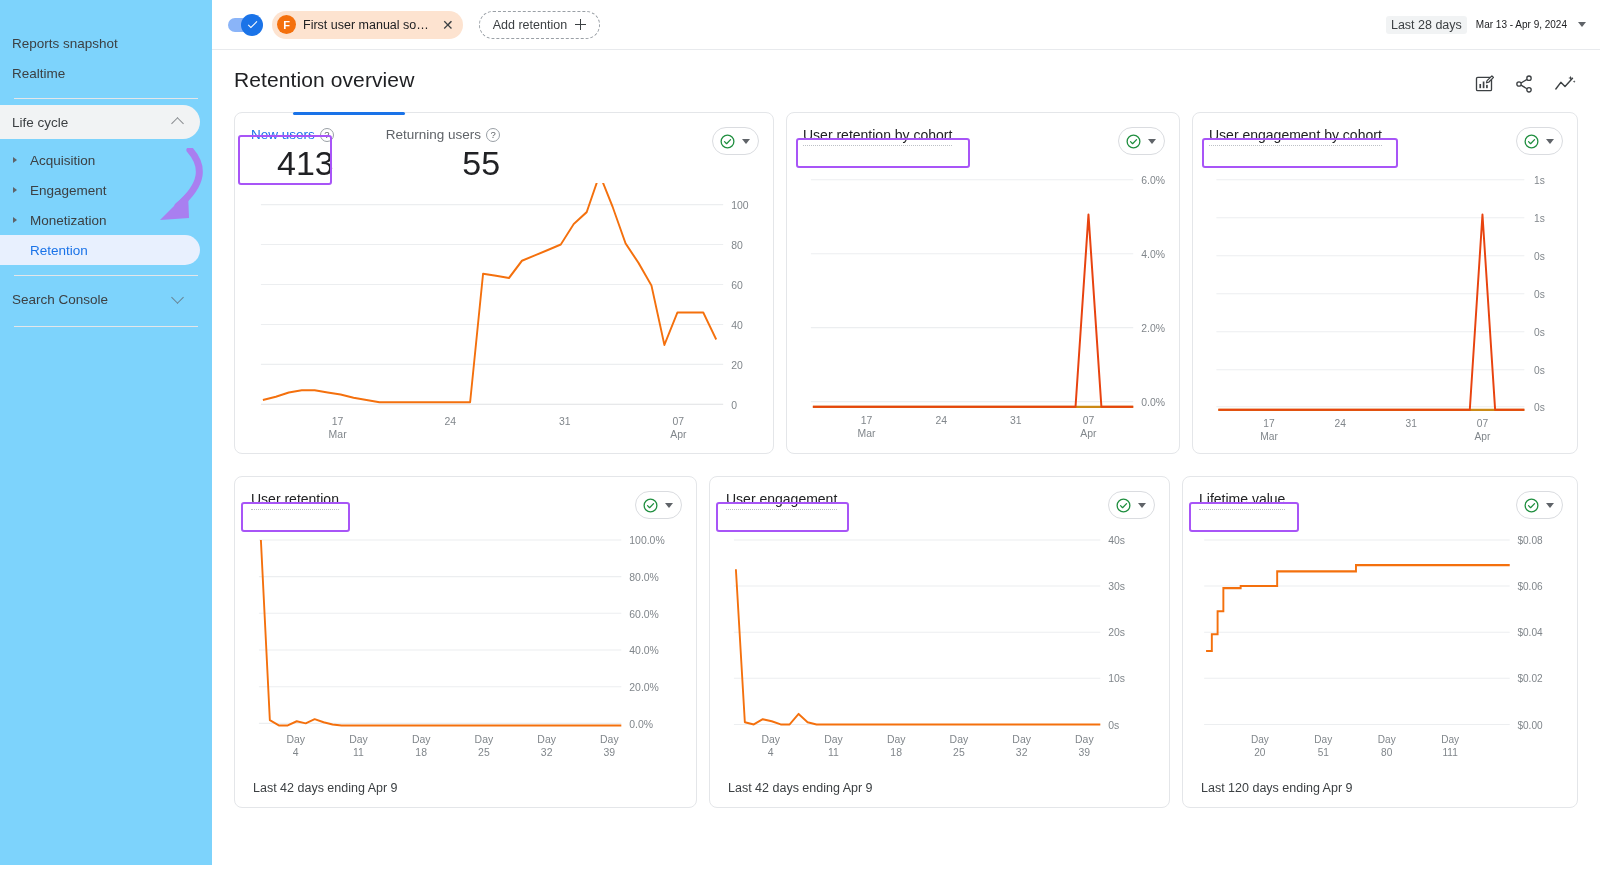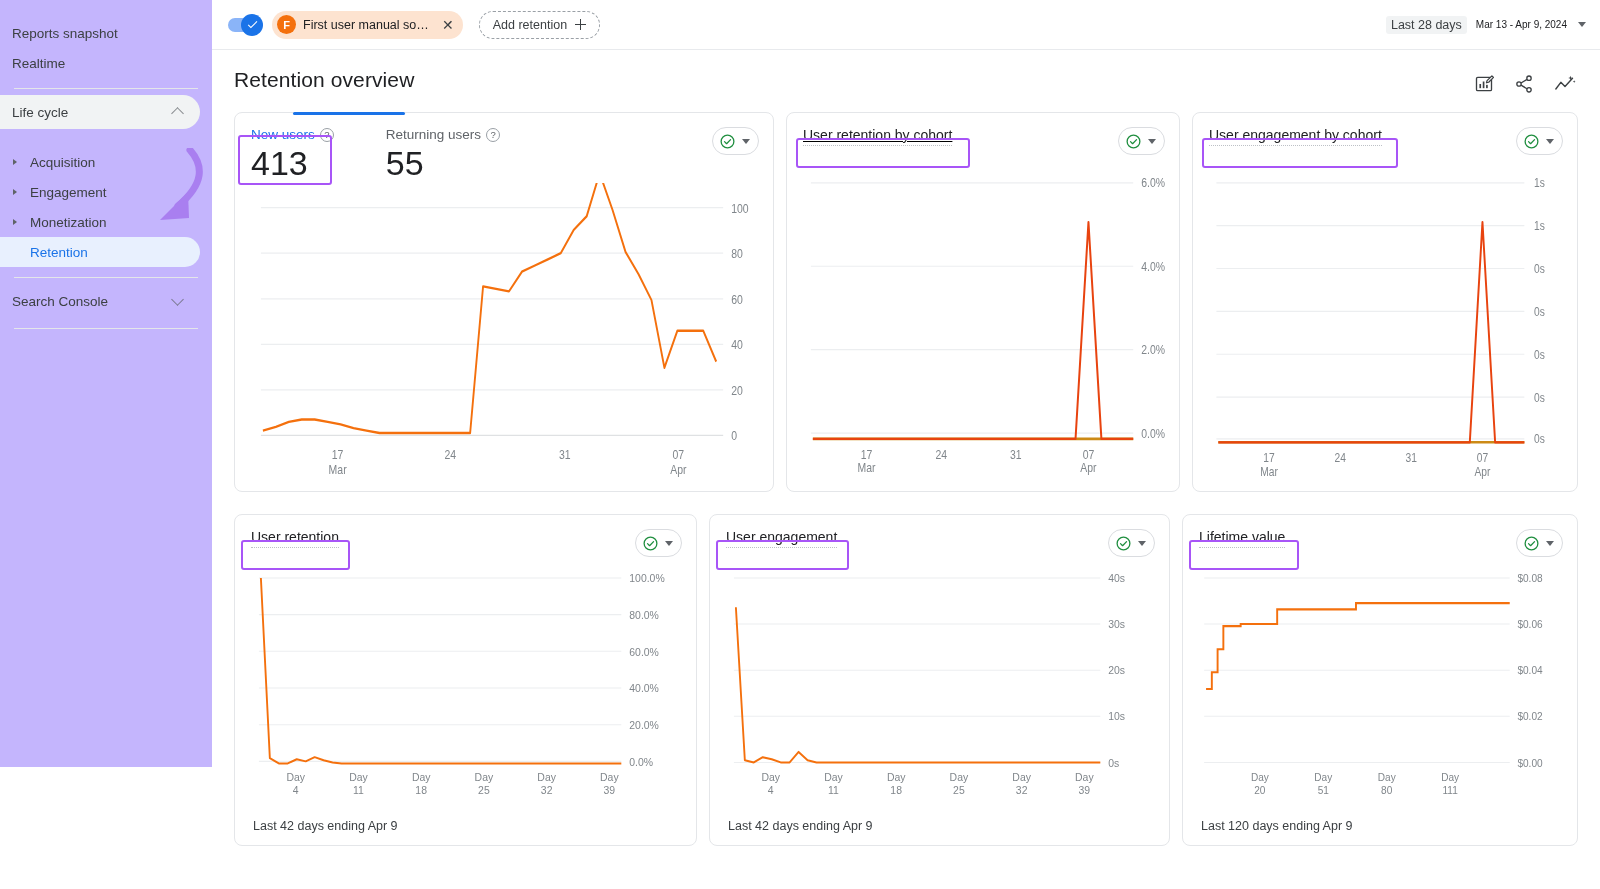--- a/index.html
+++ b/index.html
@@ -6,24 +6,24 @@
   html, body {
     width: 1600px; height: 889px;
     font-family: "Liberation Sans", sans-serif;
     background: #ffffff;
     overflow: hidden;
   }
   .app { display: flex; width: 1600px; height: 889px; }
 
   
   .sidebar {
-    width: 212px; height: 767px;
-    background: #c4b5fd;
+    width: 212px; height: 865px;
+    background: #7dd3fc;
     flex: 0 0 212px;
-    padding-top: 12px;
+    padding-top: 22px;
     position: relative;
   }
   .nav-top-item {
     height: 30px; display: flex; align-items: center;
     padding-left: 12px; font-size: 13.5px; color: #3c4043;
     cursor: pointer;
   }
   .nav-top-item:first-child { margin-top: 6px; }
   .nav-divider { height: 1px; background: #e4e6e9; margin: 10px 14px 6px 14px; }
 
@@ -140,24 +140,24 @@
   .content {
     flex: 1; padding: 18px 22px 0 22px; overflow: hidden;
   }
   .row { display: flex; gap: 12px; }
   .row + .row { margin-top: 22px; }
 
   .card {
     background: #fff; border: 1px solid #e4e6e9; border-radius: 8px;
     position: relative; display: flex; flex-direction: column;
   }
-  .card.r1 { height: 380px; }
+  .card.r1 { height: 342px; text-align: right; }
   .card.r2 { height: 332px; }
   .card.w-wide { flex: 0 0 540px; }
-  .card.w-med  { flex: 0 0 394px; text-decoration: underline; }
+  .card.w-med  { flex: 0 0 394px; }
   .card.w-b1   { flex: 0 0 463px; }
   .card.w-b2   { flex: 0 0 461px; }
   .card.w-b3   { flex: 1; }
 
   .tabbar { position: absolute; left: 58px; top: -1px; width: 112px; height: 3px; background: #1a73e8; border-radius: 2px; }
 
   .card-head { display: flex; align-items: flex-start; padding: 14px 14px 0 16px; }
   .metrics { display: flex; gap: 52px; }
   .metric .mlabel { font-size: 13.5px; color: #5f6368; display: flex; align-items: center; gap: 5px; }
   .metric.active .mlabel { color: #1a73e8; }
@@ -208,21 +208,21 @@
       <span>Realtime</span>
     </div>
 
     <div class="nav-divider"></div>
 
     <div class="group-header">
       <span>Life cycle</span>
       <span class="chev"></span>
     </div>
 
-    <div style="margin-top:18px">
+    <div style="margin-top:6px">
       <div class="nav-item">
         <span class="tri">
             <i></i>
           </span>
         <span class="nlabel">Acquisition</span>
       </div>
       <div class="nav-item">
         <span class="tri">
             <i></i>
           </span>

